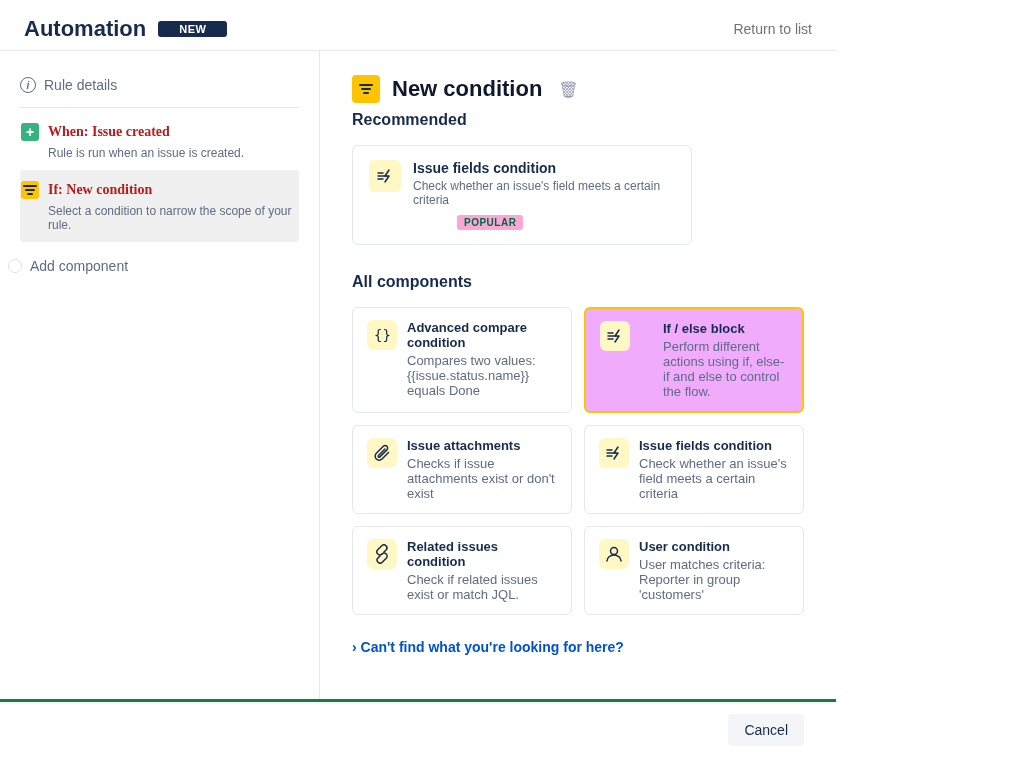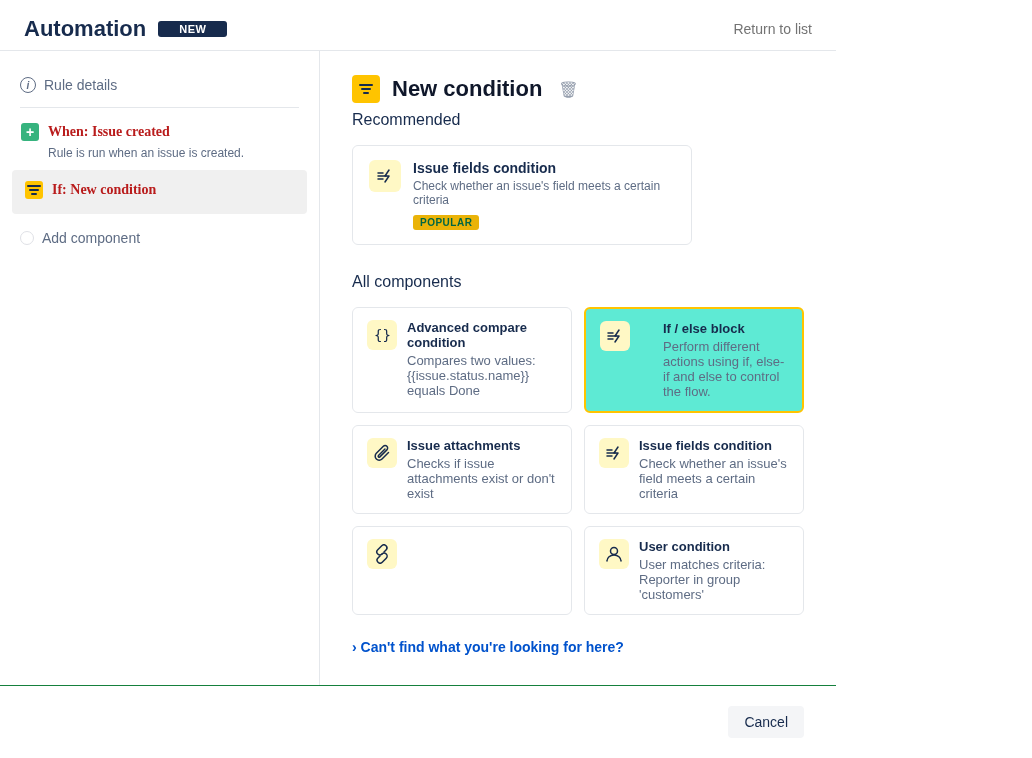--- a/index.html
+++ b/index.html
@@ -9,52 +9,52 @@
     .header-left { display: flex; align-items: center; gap: 12px; }
     .header-title { font-size: 22px; font-weight: 700; color: #172b4d; }
     .new-badge { background: #172b4d; color: #fff; font-size: 11px; font-weight: 700; padding: 2px 21px; border-radius: 3px; letter-spacing: 0.5px; }
     .return-link { color: #737373; font-size: 14px; text-decoration: none; cursor: pointer; }
     .main { display: flex; flex: 1; overflow: hidden; }
     .sidebar { width: 320px; border-right: 1px solid #e4e7eb; padding: 16px 0; overflow-y: auto; flex-shrink: 0; }
     .sidebar-rule-details { display: flex; align-items: center; gap: 8px; padding: 10px 20px; color: #5e6c84; font-size: 14px; cursor: pointer; }
     .sidebar-rule-details .info-icon { width: 16px; height: 16px; border-radius: 50%; border: 1.5px solid #5e6c84; display: flex; align-items: center; justify-content: center; font-size: 10px; font-style: italic; font-weight: 700; color: #5e6c84; flex-shrink: 0; }
     .sidebar-divider { height: 1px; background: #e4e7eb; margin: 4px 20px; }
     .sidebar-item { padding: 10px 20px; cursor: pointer; }
-    .sidebar-item.active { background: #f0f0f0; border-radius: 4px; margin: 0 12px; padding: 10px 12px; }
+    .sidebar-item.active { background: #f0f0f0; border-radius: 4px; margin: 0 20px; padding: 10px 0; }
     .sidebar-item-header { display: flex; align-items: center; gap: 8px; margin-bottom: 4px; }
     .sidebar-item-icon { width: 20px; height: 20px; display: flex; align-items: center; justify-content: center; flex-shrink: 0; }
     .icon-plus { width: 18px; height: 18px; background: #36b37e; border-radius: 3px; display: flex; align-items: center; justify-content: center; color: white; font-size: 14px; font-weight: 700; }
     .icon-filter { width: 18px; height: 18px; background: #ffc400; border-radius: 3px; display: flex; align-items: center; justify-content: center; }
     .sidebar-item-title { font-size: 14px; font-weight: 600; color: #b91c1c; font-family: Liberation Serif, serif; }
     .sidebar-item-desc { font-size: 12px; color: #5e6c84; margin-left: 28px; }
-    .add-component { display: flex; align-items: center; gap: 8px; padding: 12px 20px; color: #5e6c84; cursor: pointer; margin-top: 4px; }
+    .add-component { display: flex; align-items: center; gap: 8px; padding: 12px 8px; color: #5e6c84; cursor: pointer; margin-top: 4px; }
     .add-component-circle { width: 14px; height: 14px; border-radius: 50%; border: 1.5px solid #dfe1e6; background: #fff; }
     .content { flex: 1; overflow-y: auto; padding: 24px 32px; }
     .content-header { display: flex; align-items: center; gap: 12px; margin-bottom: 8px; }
     .content-filter-icon { width: 28px; height: 28px; background: #ffc400; border-radius: 4px; display: flex; align-items: center; justify-content: center; }
     .content-title { font-size: 22px; font-weight: 700; color: #0f172a; }
     .trash-icon { color: #97a0af; cursor: pointer; font-size: 16px; margin-left: 4px; }
     .content-subtitle { font-size: 13px; color: #5e6c84; margin-bottom: 24px; }
-    .section-title { font-size: 16px; font-weight: 400; color: #172b4d; margin-bottom: 16px; }
+    .section-title { font-size: 16px; font-weight: 700; color: #172b4d; margin-bottom: 16px; }
     .recommended-section { margin-bottom: 28px; }
     .recommended-card { display: flex; align-items: flex-start; gap: 12px; padding: 14px 16px; border: 1px solid #e4e7eb; border-radius: 6px; max-width: 340px; cursor: pointer; }
     .card-icon { width: 32px; height: 32px; background: #fff8c5; border-radius: 6px; display: flex; align-items: center; justify-content: center; flex-shrink: 0; }
     .card-title { font-size: 14px; font-weight: 600; color: #172b4d; margin-bottom: 3px; }
     .card-desc { font-size: 12px; color: #5e6c84; margin-bottom: 6px; }
-    .popular-badge { display: inline-block; background: #eab308; color: #006644; font-size: 10px; font-weight: 700; padding: 2px 7px; border-radius: 3px; letter-spacing: 0.5px; }
+    .popular-badge { display: inline-block; background: #f9a8d4; color: #006644; font-size: 10px; font-weight: 700; padding: 2px 7px; border-radius: 3px; letter-spacing: 0.5px; margin-left: 44px; }
     .all-components { margin-bottom: 24px; }
     .components-grid { display: grid; grid-template-columns: 1fr 1fr; gap: 12px; }
     .component-card { display: flex; align-items: flex-start; gap: 10px; padding: 12px 14px; border: 1px solid #e4e7eb; border-radius: 6px; cursor: pointer; }
-    .component-card.highlighted { border: 2px solid #ffc400; background: #5eead4; gap: 33px; }
+    .component-card.highlighted { border: 2px solid #ffc400; background: #f0abfc; gap: 33px; }
     .component-card-icon { width: 30px; height: 30px; background: #fff8c5; border-radius: 6px; display: flex; align-items: center; justify-content: center; flex-shrink: 0; }
     .component-card-title { font-size: 13px; font-weight: 600; color: #172b4d; margin-bottom: 3px; }
     .component-card-desc { font-size: 13px; color: #5e6c84; }
     .cant-find { font-size: 14px; color: #172b4d; font-weight: 600; cursor: pointer; margin-bottom: 24px; }
     .cant-find span { color: #0052cc; }
-    .footer { display: flex; justify-content: flex-end; padding: 20px 32px; border-top: 1px solid #15803d; }
+    .footer { display: flex; justify-content: flex-end; padding: 12px 32px; border-top: 3px solid #15803d; }
     .cancel-btn { background: #f4f5f7; border: none; color: #172b4d; font-size: 14px; font-weight: 500; padding: 8px 16px; border-radius: 4px; cursor: pointer; }
 
     
     .svg-icon { width: 18px; height: 18px; }
   </style>
 </head>
 <body>
 
 <div class="app">
   <div class="header">
@@ -89,20 +89,21 @@
             <div class="icon-filter">
               <svg class="svg-icon" viewBox="0 0 18 18" fill="none">
                 <rect x="2" y="4" width="14" height="2" rx="1" fill="#172b4d"></rect>
                 <rect x="4" y="8" width="10" height="2" rx="1" fill="#172b4d"></rect>
                 <rect x="6" y="12" width="6" height="2" rx="1" fill="#172b4d"></rect>
               </svg>
             </div>
           </div>
           <span class="sidebar-item-title">If: New condition</span>
         </div>
+        <div class="sidebar-item-desc">Select a condition to narrow the scope of your rule.</div>
       </div>
 
       <div class="add-component">
         <div class="add-component-circle"></div>
         <span>Add component</span>
       </div>
     </div>
 
     <div class="content">
       <div class="content-header">
@@ -189,20 +190,24 @@
           </div>
 
 
           <div class="component-card">
             <div class="component-card-icon">
               <svg width="20" height="20" viewBox="0 0 20 20" fill="none">
                 <path d="M8 12l-2 2a3 3 0 004.243 4.243l4-4A3 3 0 0010 10" stroke="#172b4d" stroke-width="1.5" stroke-linecap="round"></path>
                 <path d="M12 8l2-2a3 3 0 00-4.243-4.243l-4 4A3 3 0 0010 10" stroke="#172b4d" stroke-width="1.5" stroke-linecap="round"></path>
               </svg>
             </div>
+            <div>
+              <div class="component-card-title">Related issues condition</div>
+              <div class="component-card-desc">Check if related issues exist or match JQL.</div>
+            </div>
           </div>
 
           <div class="component-card">
             <div class="component-card-icon">
               <svg width="20" height="20" viewBox="0 0 20 20" fill="none">
                 <circle cx="10" cy="7" r="3.5" stroke="#172b4d" stroke-width="1.5"></circle>
                 <path d="M3 17c0-3.314 3.134-6 7-6s7 2.686 7 6" stroke="#172b4d" stroke-width="1.5" stroke-linecap="round"></path>
               </svg>
             </div>
             <div>

